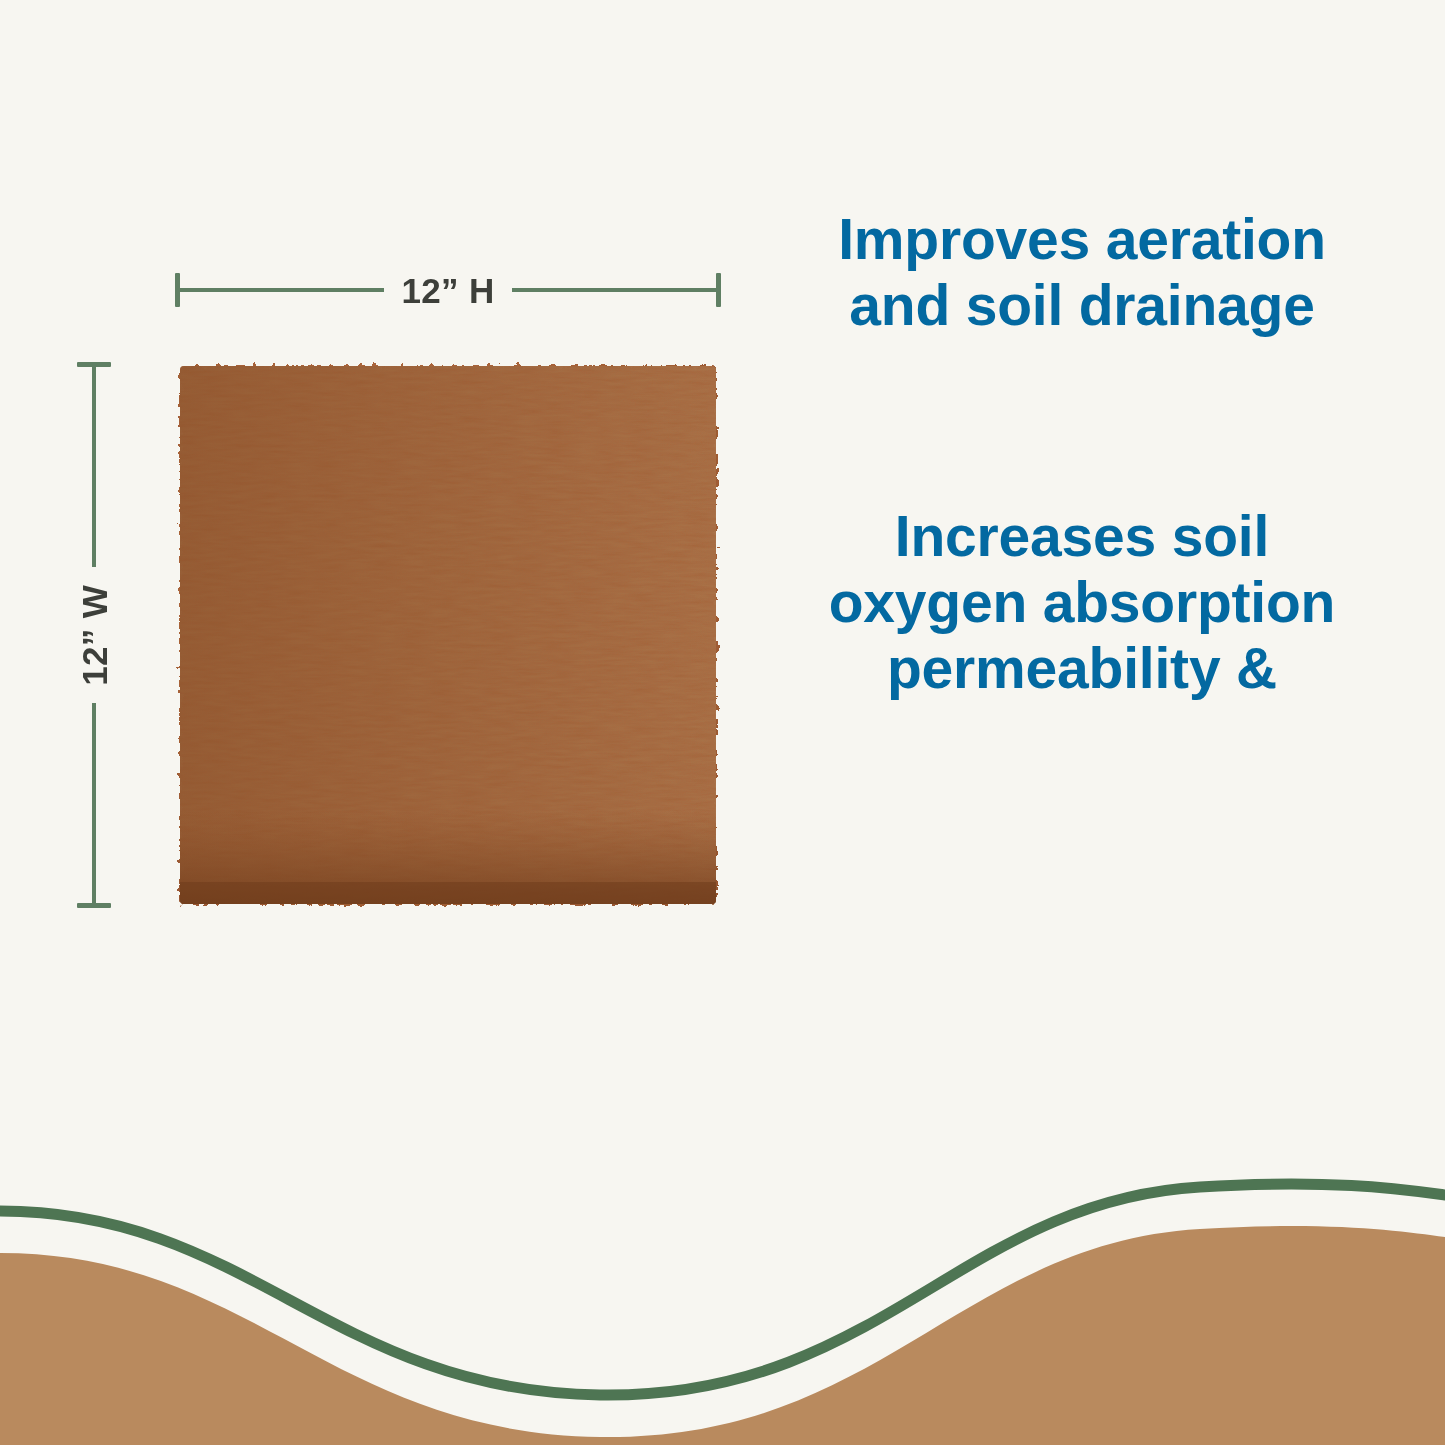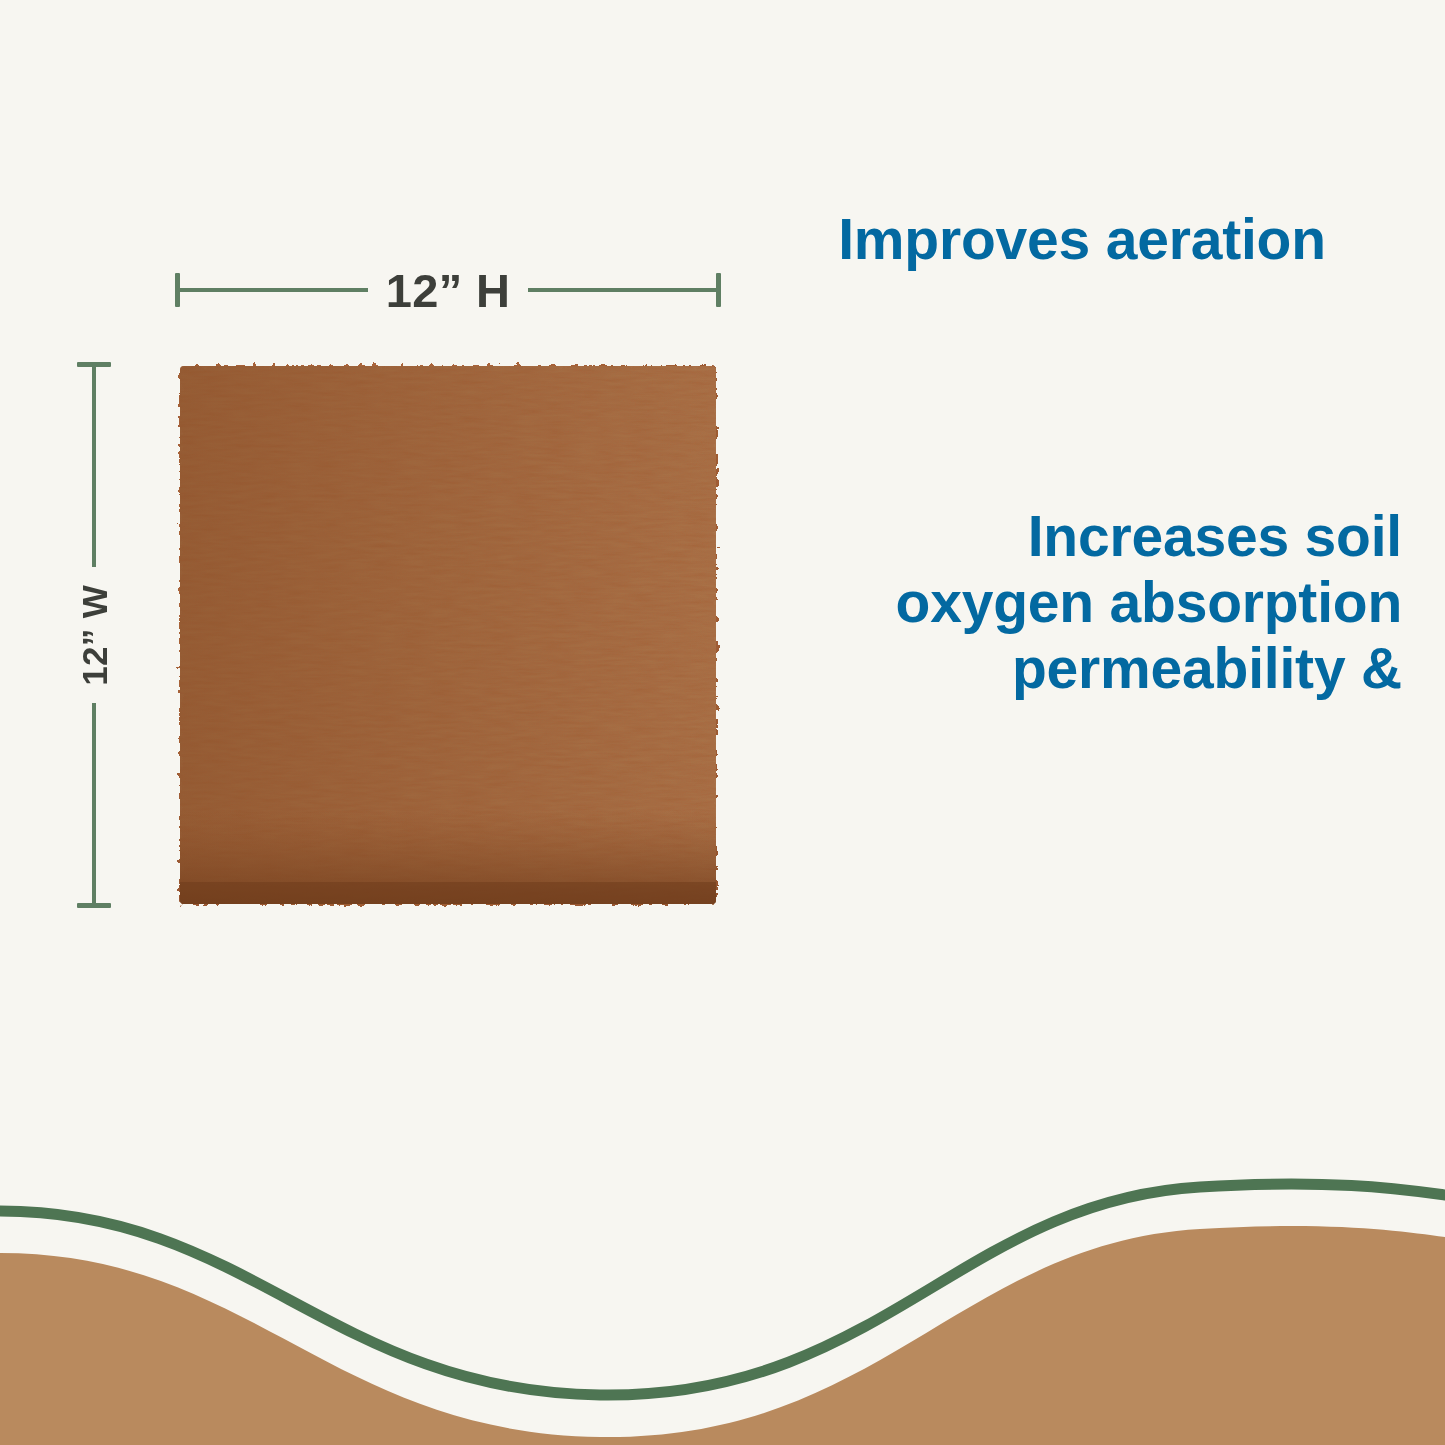--- a/index.html
+++ b/index.html
@@ -39,21 +39,21 @@
     flex: 0 0 auto;
   }
   .rule-h {
     height: 4px;
     background: #5f7f63;
     flex: 1 1 auto;
   }
   .dim-label-h {
     flex: 0 0 auto;
     padding: 0 18px;
-    font-size: 47px;
+    font-size: 35px;
     font-weight: bold;
     color: #3d3f3a;
     letter-spacing: 0.3px;
     white-space: nowrap;
     line-height: 1;
   }
 
   .dim-line-v {
     position: absolute;
     left: 72px;
@@ -110,21 +110,21 @@
     width: 640px;
     text-align: center;
     color: #0369a1;
     font-weight: bold;
     font-size: 57px;
     line-height: 1.16;
     letter-spacing: -0.2px;
   }
   .feature .ln { display: block; }
   #feature-1 { top: 206px; }
-  #feature-2 { top: 503px; text-align: right; }
+  #feature-2 { top: 503px; }
   #feature-3 { top: 872px; }
 
   
   #wave {
     position: absolute;
     left: 0;
     bottom: 0;
     width: 1445px;
     height: 300px;
   }
@@ -195,20 +195,21 @@
         <rect x="8" y="8" width="536" height="538" fill="#a9643a" filter="url(#coir-fiber)" opacity="0.55"></rect>
         <rect x="8" y="8" width="536" height="538" fill="url(#left-shadow)"></rect>
         <rect x="8" y="452" width="536" height="94" fill="url(#bottom-shadow)"></rect>
         <rect x="8" y="524" width="536" height="22" fill="#703d1c" opacity="0.55"></rect>
       </g>
     </svg>
   </div>
 
   <div class="feature" id="feature-1">
     <span class="ln">Improves aeration</span>
+    <span class="ln">and soil drainage</span>
   </div>
 
   <div class="feature" id="feature-2">
     <span class="ln">Increases soil</span>
     <span class="ln">oxygen absorption</span>
     <span class="ln">permeability &amp;</span>
   </div>
 
 
   <div id="wave">

